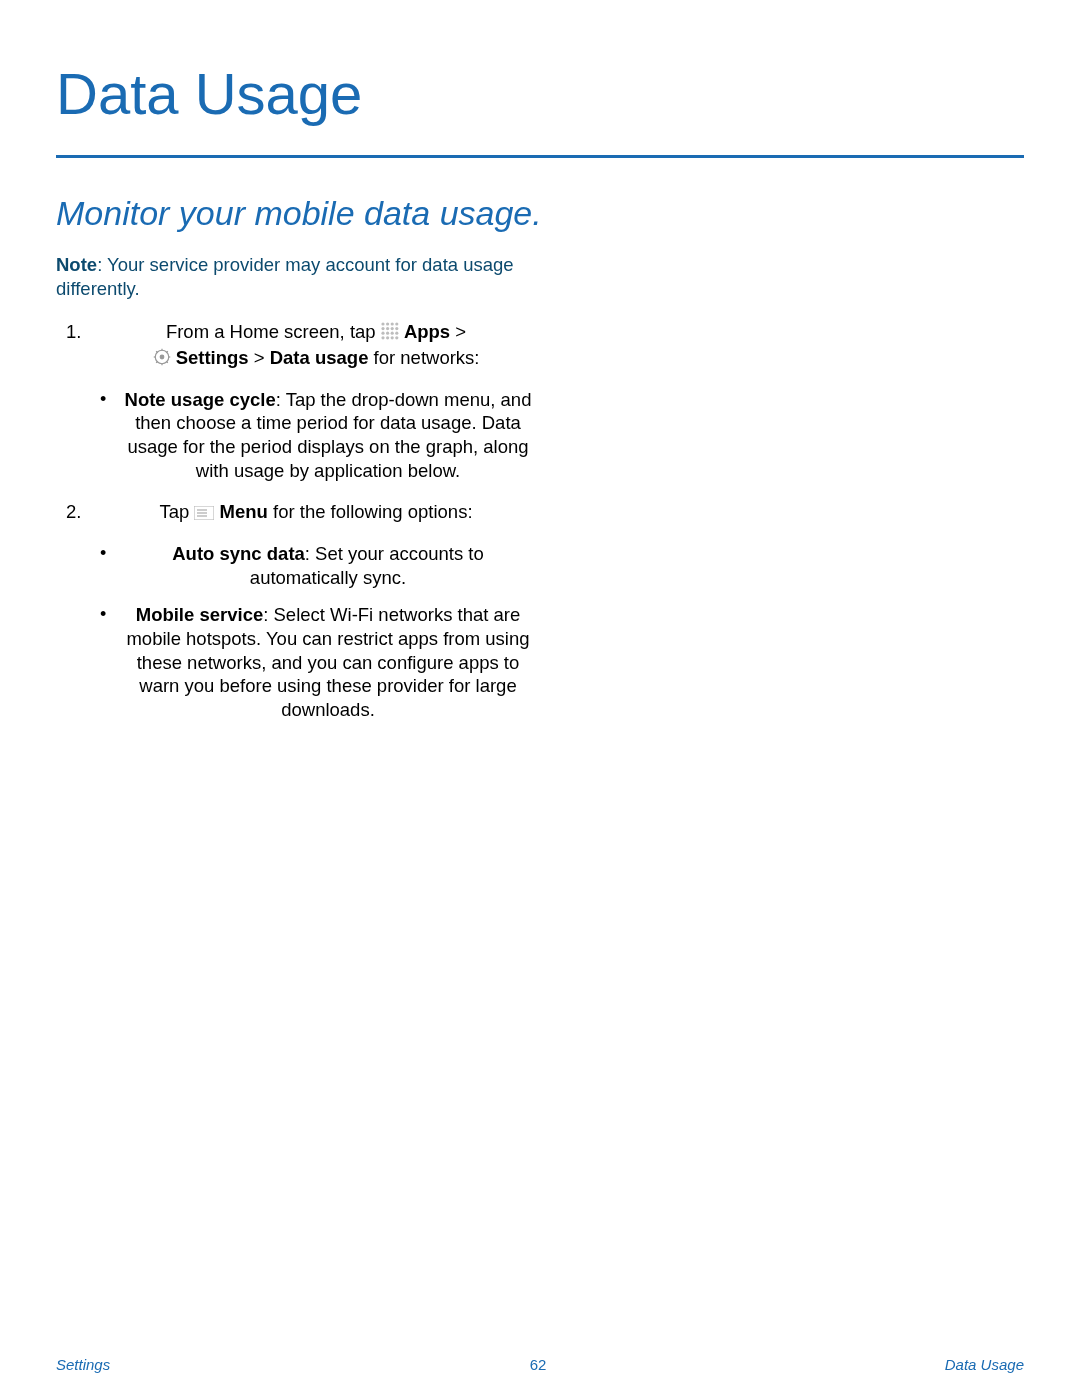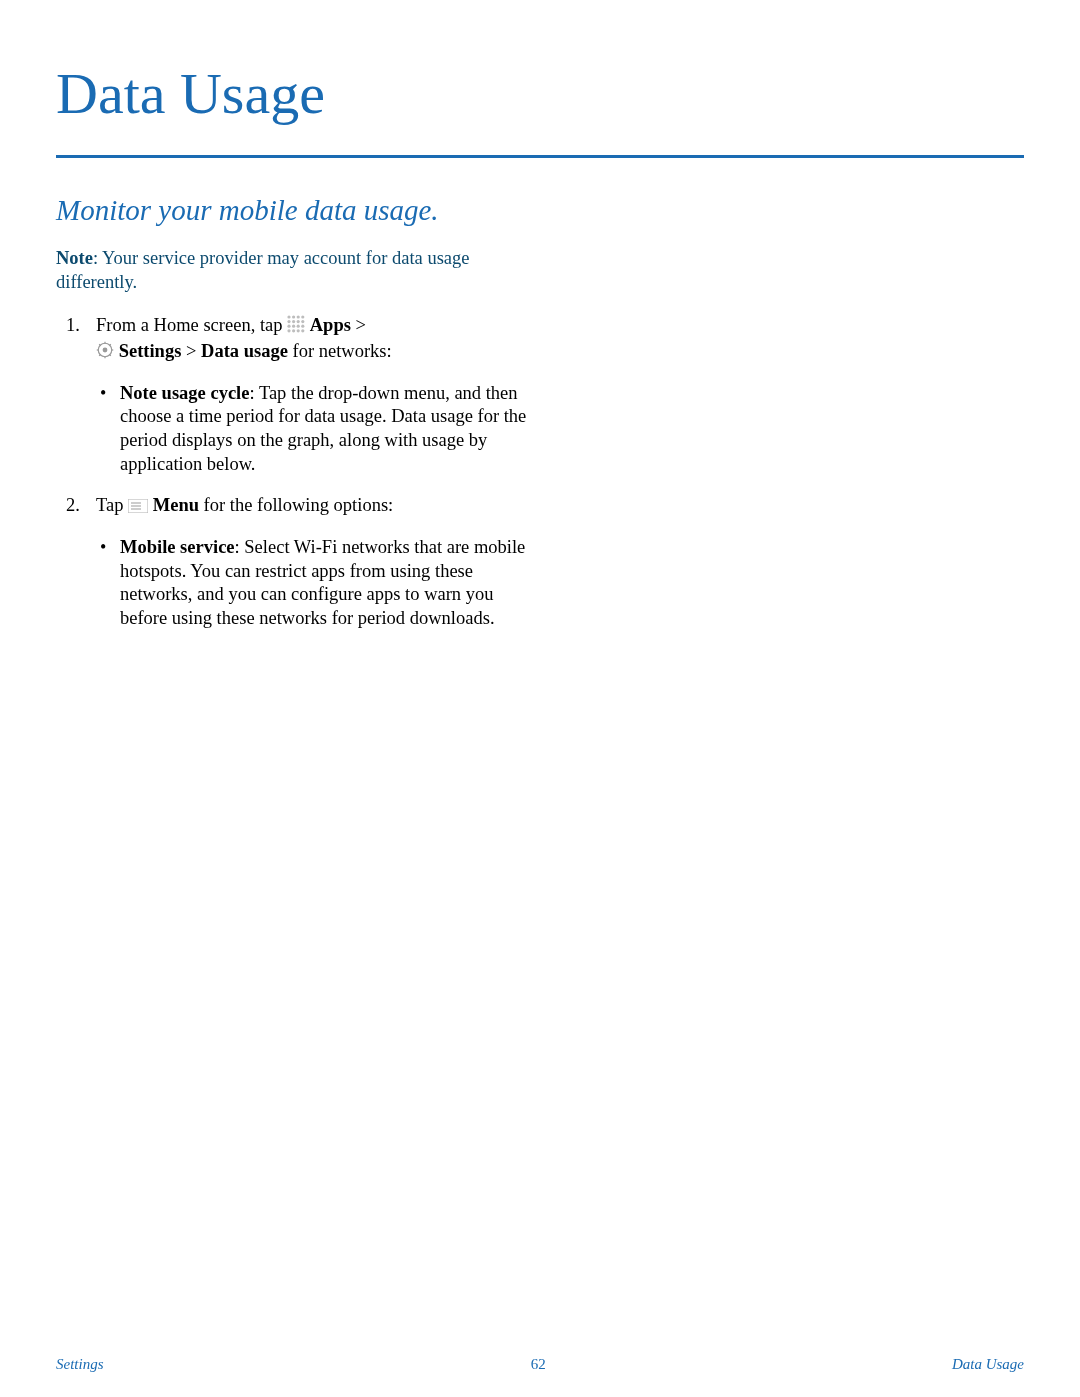--- a/index.html
+++ b/index.html
@@ -2,36 +2,35 @@
 <html><head>
 <meta charset="utf-8">
 <style>
   * { box-sizing: border-box; margin: 0; padding: 0; }
   html, body { width: 1080px; height: 1397px; background: #fff; font-family: Helvetica, Arial, sans-serif; color: #000; }
   .page {
     position: relative;
     width: 1080px;
     height: 1397px;
     padding: 60px 56px 0 56px;
-    font-family: Liberation Serif, serif;
   }
   .title {
     font-size: 58px;
     font-weight: 400;
     color: #1a6bb3;
     letter-spacing: 0px;
     margin-bottom: 28px;
   }
   .rule {
     height: 3px;
     background: #1a6bb3;
     margin-bottom: 36px;
   }
   .subtitle {
-    font-size: 29px;
+    font-size: 34px;
     font-style: italic;
     font-weight: 400;
     color: #1a6bb3;
     margin-bottom: 20px;
   }
   .content {
     width: 480px;
     font-size: 18.5px;
     line-height: 1.28;
     color: #000;
@@ -44,20 +43,21 @@
   ol.steps {
     list-style: none;
     counter-reset: step;
     padding-left: 0;
   }
   ol.steps > li {
     counter-increment: step;
     position: relative;
     padding-left: 40px;
     margin-bottom: 18px;
+    text-align: center;
   }
   ol.steps > li::before {
     content: counter(step) ".";
     position: absolute;
     left: 10px;
     top: 0;
   }
   ul.bullets {
     list-style: none;
     padding-left: 0;
@@ -160,21 +160,24 @@
       <li>
         <span>Tap </span><span class="icon"><svg width="20" height="14" viewBox="0 0 20 14">
               <rect x="0" y="0" width="20" height="14" fill="none" stroke="#bcbcbc" stroke-width="1.2"></rect>
               <line x1="3" y1="4" x2="13" y2="4" stroke="#bcbcbc" stroke-width="1.5"></line>
               <line x1="3" y1="7" x2="13" y2="7" stroke="#bcbcbc" stroke-width="1.5"></line>
               <line x1="3" y1="10" x2="13" y2="10" stroke="#bcbcbc" stroke-width="1.5"></line>
             </svg></span> <span class="b">Menu</span><span> for the following options:</span>
 
         <ul class="bullets">
           <li>
-            <span class="b">Mobile service</span><span>: Select Wi-Fi networks that are mobile hotspots. You can restrict apps from using these networks, and you can configure apps to warn you before using these networks for period downloads.</span>
+            <span class="b">Auto sync data</span><span>: Set your accounts to automatically sync.</span>
+          </li>
+          <li>
+            <span class="b">Mobile service</span><span>: Select Wi-Fi networks that are mobile hotspots. You can restrict apps from using these networks, and you can configure apps to warn you before using these provider for large downloads.</span>
           </li>
         </ul>
       </li>
 
     </ol>
   </div>
 
   <div class="footer">
     <span>Settings</span>
     <span class="center">62</span>

